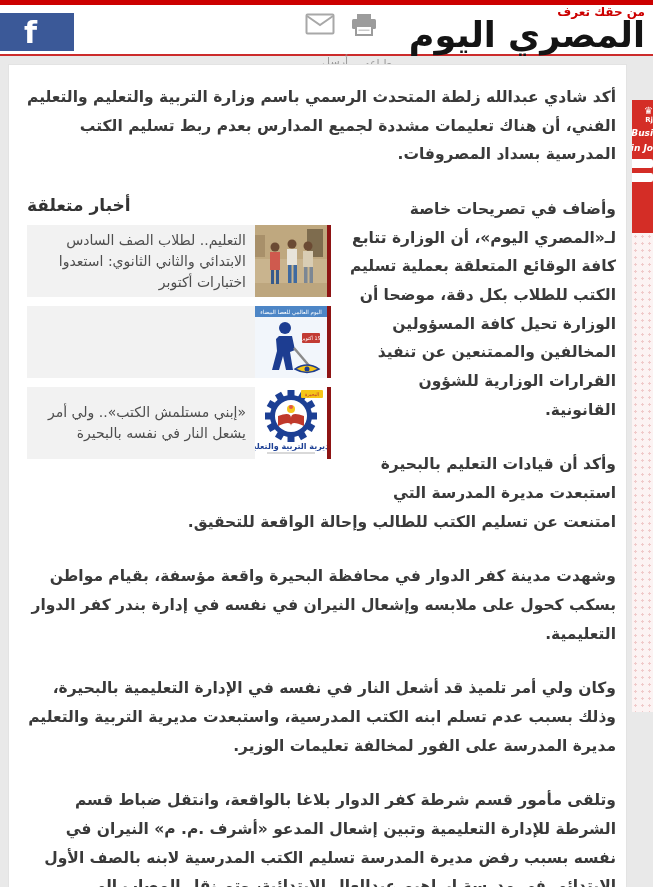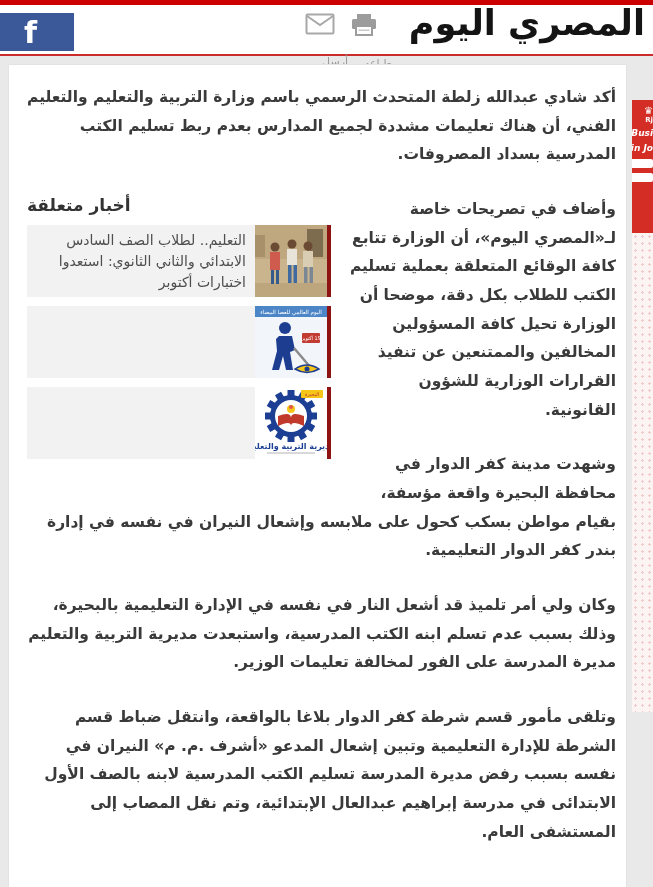--- a/index.html
+++ b/index.html
@@ -63,20 +63,21 @@
     <svg width="26" height="24" viewBox="0 0 26 24">
       <rect x="6" y="1" width="14" height="5" fill="#9c9c9c"></rect>
       <rect x="1" y="6" width="24" height="10" rx="1.5" fill="#9c9c9c"></rect>
       <rect x="5" y="13" width="16" height="9" fill="#ffffff" stroke="#9c9c9c" stroke-width="2"></rect>
       <rect x="7.5" y="16.5" width="11" height="1.5" fill="#c9c9c9"></rect>
     </svg>
     <span class="lbl">طباعه</span>
   </div>
 
   <div class="logo">
+    <span class="tagline">من حقك تعرف</span>
     <span class="title">المصري اليوم</span>
   </div>
 </header>
 
 <main class="card clearfix">
 
   <p>أكد شادي عبدالله زلطة المتحدث الرسمي باسم وزارة التربية والتعليم والتعليم الفني، أن هناك تعليمات مشددة لجميع المدارس بعدم ربط تسليم الكتب المدرسية بسداد المصروفات.</p>
 
   <aside class="related">
     <h3>أخبار متعلقة</h3>
@@ -144,24 +145,26 @@
           <circle r="16" fill="#ffffff"></circle>
           <circle cx="0" cy="-7" r="4" fill="#f5c518"></circle>
           <circle cx="0" cy="-9" r="2" fill="#e2574c"></circle>
           <path d="M-13 0 Q0 -5 0 2 Q0 -5 13 0 L13 10 Q0 4 0 10 Q0 4 -13 10 Z" fill="#c0392b"></path>
         </g>
         <rect x="46" y="3" width="22" height="8" rx="1" fill="#f5c518"></rect>
         <text x="57" y="9" font-size="5" fill="#c0392b" text-anchor="middle">البحيرة</text>
         <text x="36" y="62" font-size="8" font-weight="bold" fill="#1c3f94" text-anchor="middle">مديرية التربية والتعليم</text>
         <rect x="12" y="65" width="48" height="2" fill="#d9d9d9"></rect>
       </svg>
+      <div class="rel-text">«إبني مستلمش الكتب».. ولي أمر يشعل النار في نفسه بالبحيرة</div>
     </div>
   </aside>
 
   <p>وأضاف في تصريحات خاصة لـ«المصري اليوم»، أن الوزارة تتابع كافة الوقائع المتعلقة بعملية تسليم الكتب للطلاب بكل دقة، موضحا أن الوزارة تحيل كافة المسؤولين المخالفين والممتنعين عن تنفيذ القرارات الوزارية للشؤون القانونية.</p>
+  <p>وأكد أن قيادات التعليم بالبحيرة استبعدت مديرة المدرسة التي امتنعت عن تسليم الكتب للطالب وإحالة الواقعة للتحقيق.</p>
   <p>وشهدت مدينة كفر الدوار في محافظة البحيرة واقعة مؤسفة، بقيام مواطن بسكب كحول على ملابسه وإشعال النيران في نفسه في إدارة بندر كفر الدوار التعليمية.</p>
   <p>وكان ولي أمر تلميذ قد أشعل النار في نفسه في الإدارة التعليمية بالبحيرة، وذلك بسبب عدم تسلم ابنه الكتب المدرسية، واستبعدت مديرية التربية والتعليم مديرة المدرسة على الفور لمخالفة تعليمات الوزير.</p>
   <p>وتلقى مأمور قسم شرطة كفر الدوار بلاغا بالواقعة، وانتقل ضباط قسم الشرطة للإدارة التعليمية وتبين إشعال المدعو «أشرف .م. م» النيران في نفسه بسبب رفض مديرة المدرسة تسليم الكتب المدرسية لابنه بالصف الأول الابتدائى في مدرسة إبراهيم عبدالعال الإبتدائية، وتم نقل المصاب إلى المستشفى العام.</p>
 
 </main>
 
 <div class="ad">
   <div class="ad-inner">
     <div class="ad-red">
       <span class="ad-crown">♛</span>

